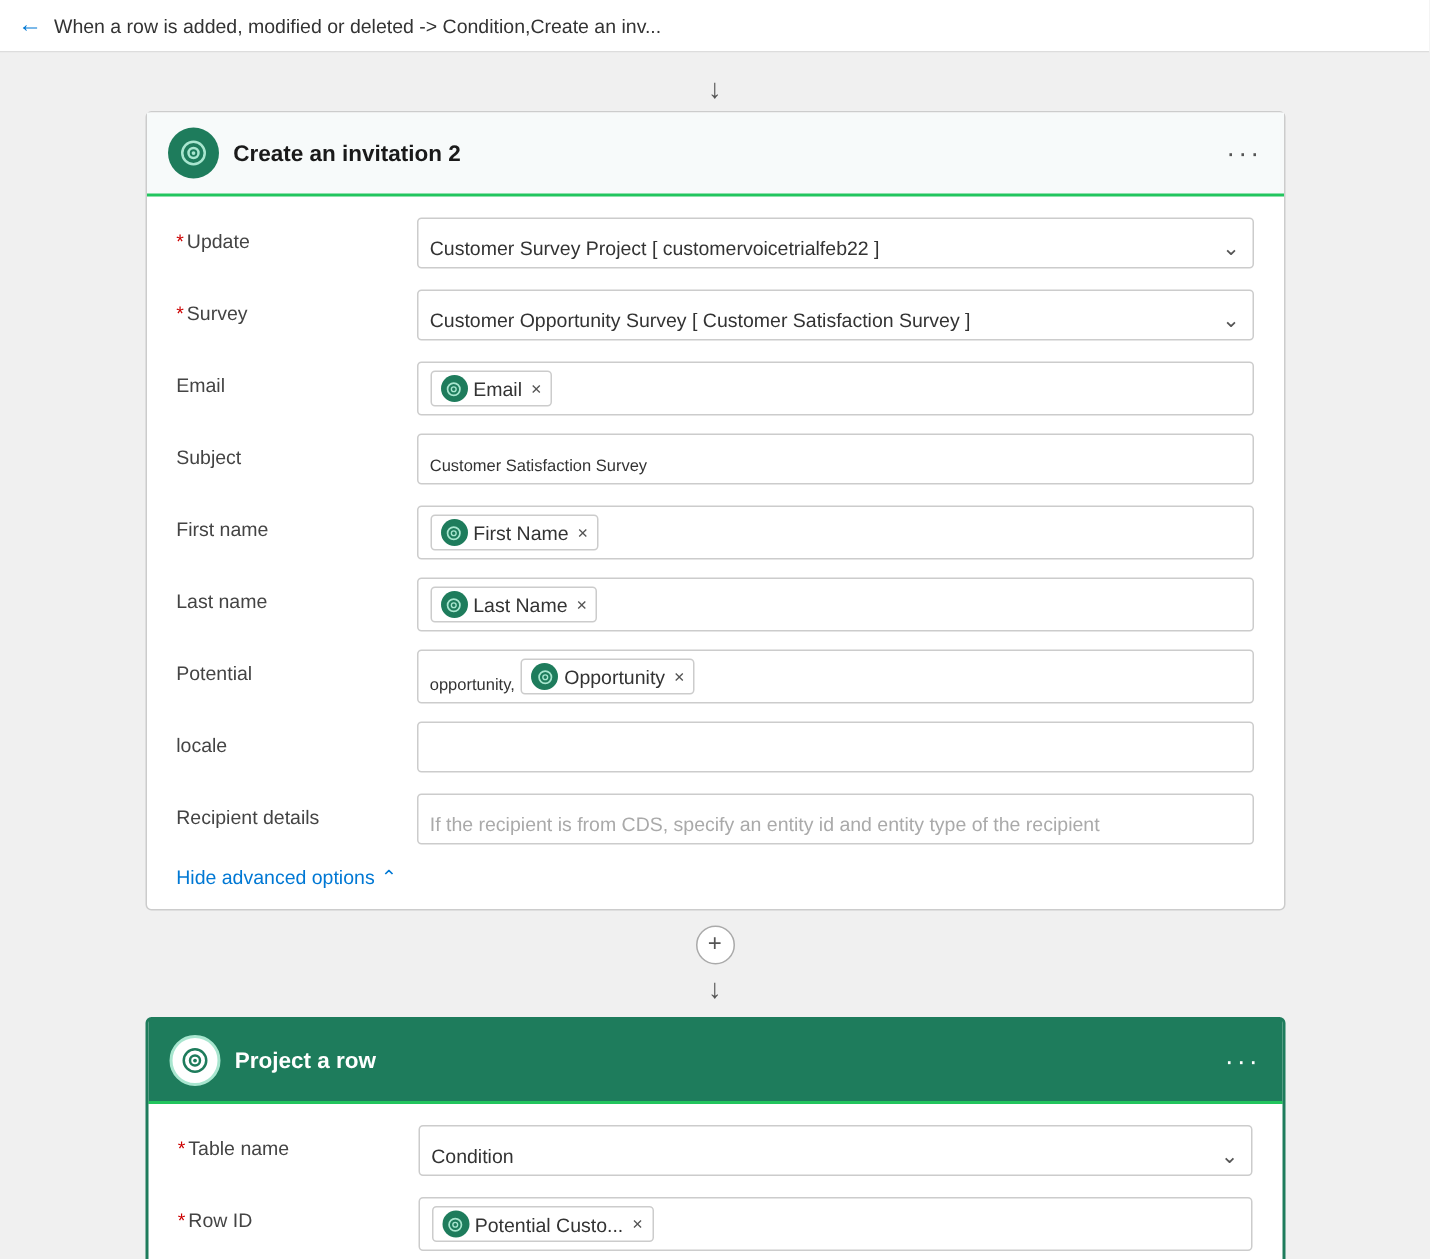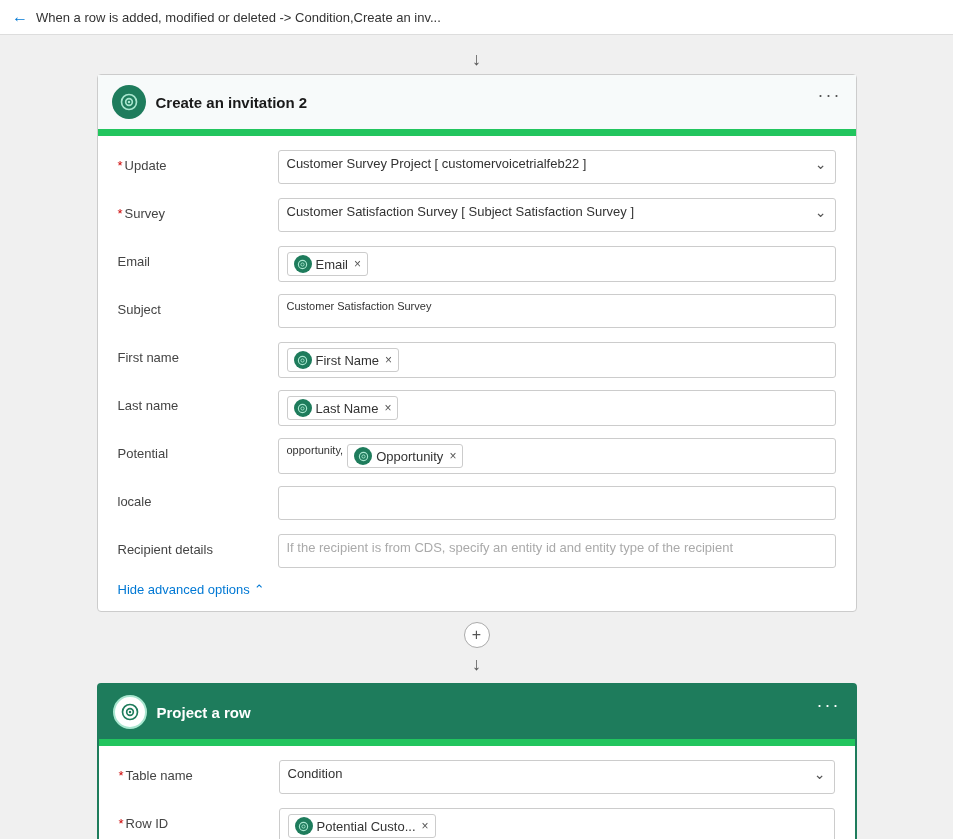--- a/index.html
+++ b/index.html
@@ -46,23 +46,23 @@
     }
     .card {
       background: #fff;
       border: 1px solid #ccc;
       border-radius: 4px;
       width: 760px;
       margin-bottom: 4px;
     }
     .card-header {
       display: flex;
-      align-items: flex-start;
+      align-items: center;
       padding: 10px 14px;
-      border-bottom: 7px solid #22c55e;
+      border-bottom: 2px solid #22c55e;
       background: #f7fafa;
       justify-content: space-between;
     }
     .card-header-left {
       display: flex;
       align-items: center;
       gap: 10px;
     }
     .card-icon {
       width: 34px;
@@ -108,21 +108,21 @@
     .required-star {
       color: #c00;
       margin-right: 2px;
     }
     .form-field {
       flex: 1;
       border: 1px solid #ccc;
       border-radius: 3px;
       padding: 5px 8px;
       display: flex;
-      align-items: flex-start;
+      align-items: flex-end;
       min-height: 34px;
       background: #fff;
       flex-wrap: wrap;
       gap: 4px;
     }
     .form-field.dropdown {
       cursor: pointer;
       justify-content: space-between;
     }
     .dropdown-text {
@@ -255,21 +255,21 @@
           <span class="dropdown-text">Customer Survey Project [ customervoicetrialfeb22 ]</span>
           <span class="dropdown-arrow">⌄</span>
         </div>
       </div>
 
       <div class="form-row">
         <div class="form-label">
           <span class="required-star">*</span><span>Survey</span>
         </div>
         <div class="form-field dropdown">
-          <span class="dropdown-text">Customer Satisfaction Survey [ Subject Satisfaction Survey ]</span>
+          <span class="dropdown-text">Customer Opportunity Survey [ Customer Satisfaction Survey ]</span>
           <span class="dropdown-arrow">⌄</span>
         </div>
       </div>
 
       <div class="form-row">
         <div class="form-label">Email</div>
         <div class="form-field">
           <span class="tag">
             <span class="tag-icon">
               <svg viewBox="0 0 24 24" fill="none">

